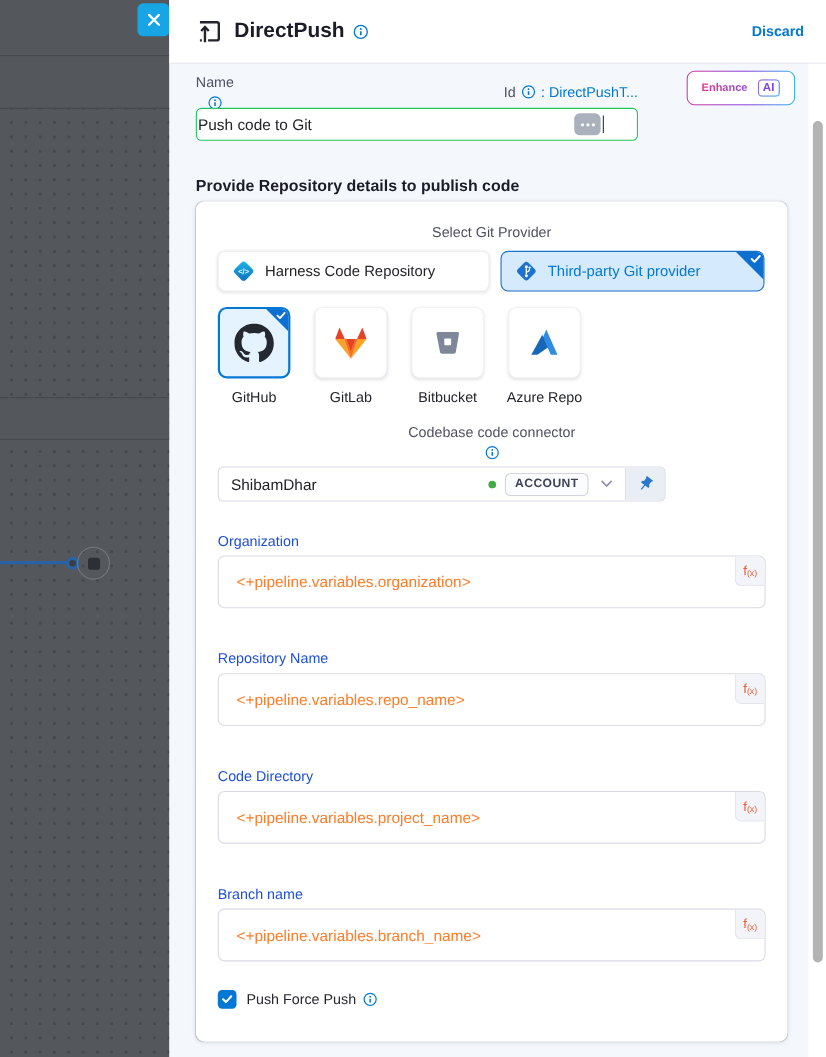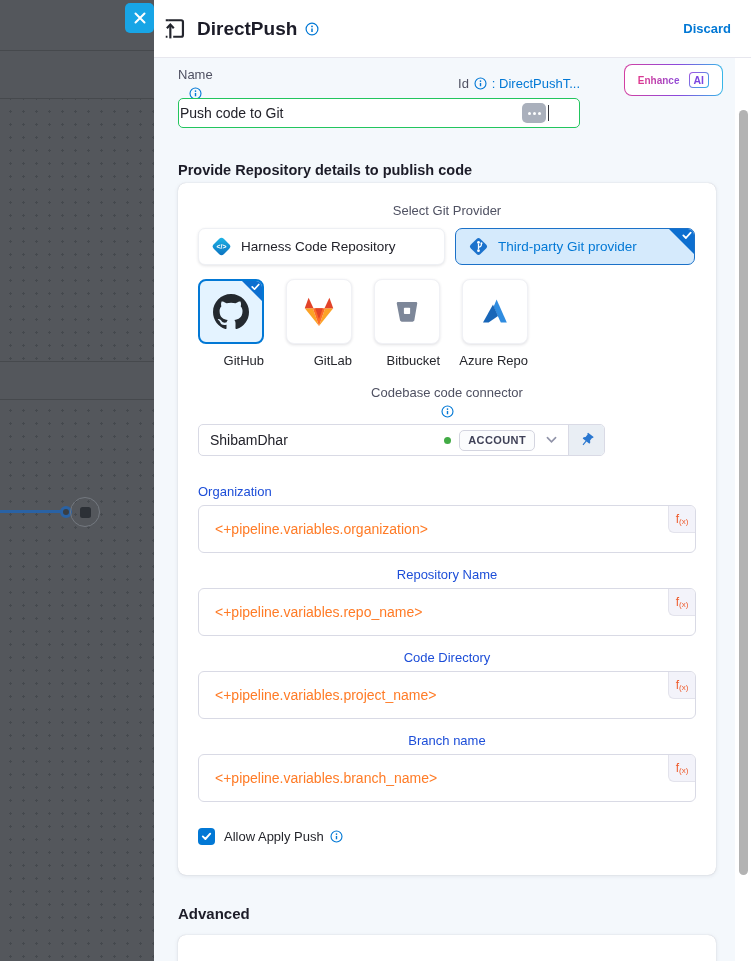--- a/index.html
+++ b/index.html
@@ -22,21 +22,21 @@
   .end-node { position:absolute; left:70px; top:497px; width:30px; height:30px; border-radius:50%;
     border:1.5px solid #73787f; display:flex; align-items:center; justify-content:center; }
   .end-node-square { width:11px; height:11px; background:#2c3036; border-radius:2.5px; }
 
   .close-btn { position:absolute; left:125px; top:3px; width:29px; height:30px; background:#18a5e6;
     border:none; border-radius:5px; display:flex; align-items:center; justify-content:center; cursor:pointer; }
 
   
   .drawer { position:absolute; left:154px; top:0; width:597px; height:961px; background:#f4f8fc; }
   .drawer-header { height:58px; background:#fff; border-bottom:1px solid #e7e7ee;
-    display:flex; align-items:center; padding:0 20px 0 8px; }
+    display:flex; align-items:center; padding:0 20px 0 24px; }
   .step-title { font-size:19px; font-weight:700; color:#1c1c28; margin-left:10px; }
   .title-info { margin-left:8px; display:flex; }
   .header-actions { margin-left:auto; display:flex; align-items:center; gap:22px; }
   .apply-btn { border:1px solid #0278d5; background:#fff; color:#0278d5; font-family:inherit;
     font-size:13px; font-weight:600; border-radius:5px; padding:6px 14px; cursor:pointer; }
   .discard-btn { border:none; background:none; color:#0278d5; font-family:inherit;
     font-size:13px; font-weight:600; cursor:pointer; }
 
   .drawer-body { position:relative; padding:17px 0 0 24px; width:581px; }
 
@@ -82,42 +82,42 @@
   .option-card.opt-0 { width:247px; }
   .option-card.opt-1 { width:240px; background:#d5eafc; border:1.5px solid #1b71c8;
     color:#0278d5; font-weight:500; box-shadow:none; overflow:hidden; }
   .corner-check { position:absolute; top:-1px; right:-1px; background:#0d6fd0;
     clip-path:polygon(0 0,100% 0,100% 100%); border-top-right-radius:6px;
     display:flex; align-items:flex-start; justify-content:flex-end; }
   .corner-check svg { margin:3px 3px 0 0; }
   .opt-corner { width:27px; height:27px; }
 
   .tiles-row { display:flex; gap:22px; margin-top:14px; }
-  .tile-col { width:66px; display:flex; flex-direction:column; align-items:flex-end; }
+  .tile-col { width:66px; display:flex; flex-direction:column; align-items:center; }
   .tile { position:relative; width:66px; height:65px; background:#fff; border-radius:8px; cursor:pointer;
     border:1px solid #f0f1f5; box-shadow:0 1px 3px rgba(40,41,61,.14);
     display:flex; align-items:center; justify-content:center; }
   .tile.selected { background:#e4f3ff; border:2px solid #0278d5; box-shadow:none; overflow:hidden; }
   .tile-corner { width:22px; height:22px; border-top-right-radius:5px; }
   .tile-label { margin-top:9px; font-size:13px; color:#25262c; white-space:nowrap; }
 
   .connector-label { margin-top:17px; }
   .connector-input { position:relative; width:407px; height:32px; margin-top:6px; background:#fff;
     border:1px solid #d9dae5; border-radius:5px; display:flex; align-items:center; cursor:pointer; }
   .connector-value { font-size:14px; color:#22222a; padding-left:11px; flex:1; }
   .green-dot { width:7px; height:7px; border-radius:50%; background:#42ab45; margin-right:8px; }
   .scope-chip { height:21px; line-height:19px; border:1px solid #d4d5e0; border-radius:5px; background:#fbfcfd;
     font-size:11px; font-weight:600; letter-spacing:.4px; color:#3f4157; padding:0 8px; }
   .chev { margin:0 11px; display:flex; }
   .pin-zone { width:36px; align-self:stretch; border-left:1px solid #d9dae5; background:#e9eef4;
     border-radius:0 4px 4px 0; display:flex; align-items:center; justify-content:center; cursor:pointer; }
 
   .field-label { margin-top:28px; font-size:13px; color:#1d4ed8; }
   .field-label + .expr-wrap, .fg .expr-wrap { margin-top:6px; }
-  .fg + .fg .field-label { margin-top:14px;text-align:center; }
+  .fg + .fg .field-label { margin-top:38px; }
   .expr-wrap { position:relative; width:498px; height:48px; }
   .expr-input { width:100%; height:100%; border:1px solid #d9dae5; border-radius:6px; background:#fff;
     font-family:inherit; font-size:14px; color:#ff7b26; padding:0 40px 0 16px; outline:none; }
   .fx-badge { position:absolute; top:1px; right:1px; width:27px; height:27px; background:#f3f3fa;
     border-left:1px solid #e3e3ec; border-bottom:1px solid #e3e3ec; border-radius:0 5px 0 6px;
     display:flex; align-items:center; justify-content:center; cursor:pointer;
     color:#ee5c2d; font-size:12px; }
   .fx-badge .sub { font-size:8px; margin-top:4px; }
 
   .checkbox-row { margin-top:26px; display:flex; align-items:center; gap:9px; }
@@ -371,21 +371,21 @@
         </div>
       </div>
 
       <div class="checkbox-row">
         <span class="checkbox">
           <svg width="11" height="9" viewBox="0 0 10 9">
             <path d="M1.3 4.4 L3.9 7 L8.7 1.7" fill="none" stroke="#fff" stroke-width="1.9" stroke-linecap="round" stroke-linejoin="round"></path>
           </svg>
         </span>
         <span class="checkbox-label">
-          <span>Allow Apply Push</span>
+          <span>Push Force Push</span>
           <svg width="13" height="13" viewBox="0 0 14 14">
             <circle cx="7" cy="7" r="5.9" fill="none" stroke="#0278d5" stroke-width="1.2"></circle>
             <circle cx="7" cy="4.4" r="0.9" fill="#0278d5"></circle>
             <path d="M7 6.4 V10" stroke="#0278d5" stroke-width="1.5"></path>
           </svg>
         </span>
       </div>
 
     </div>
 

